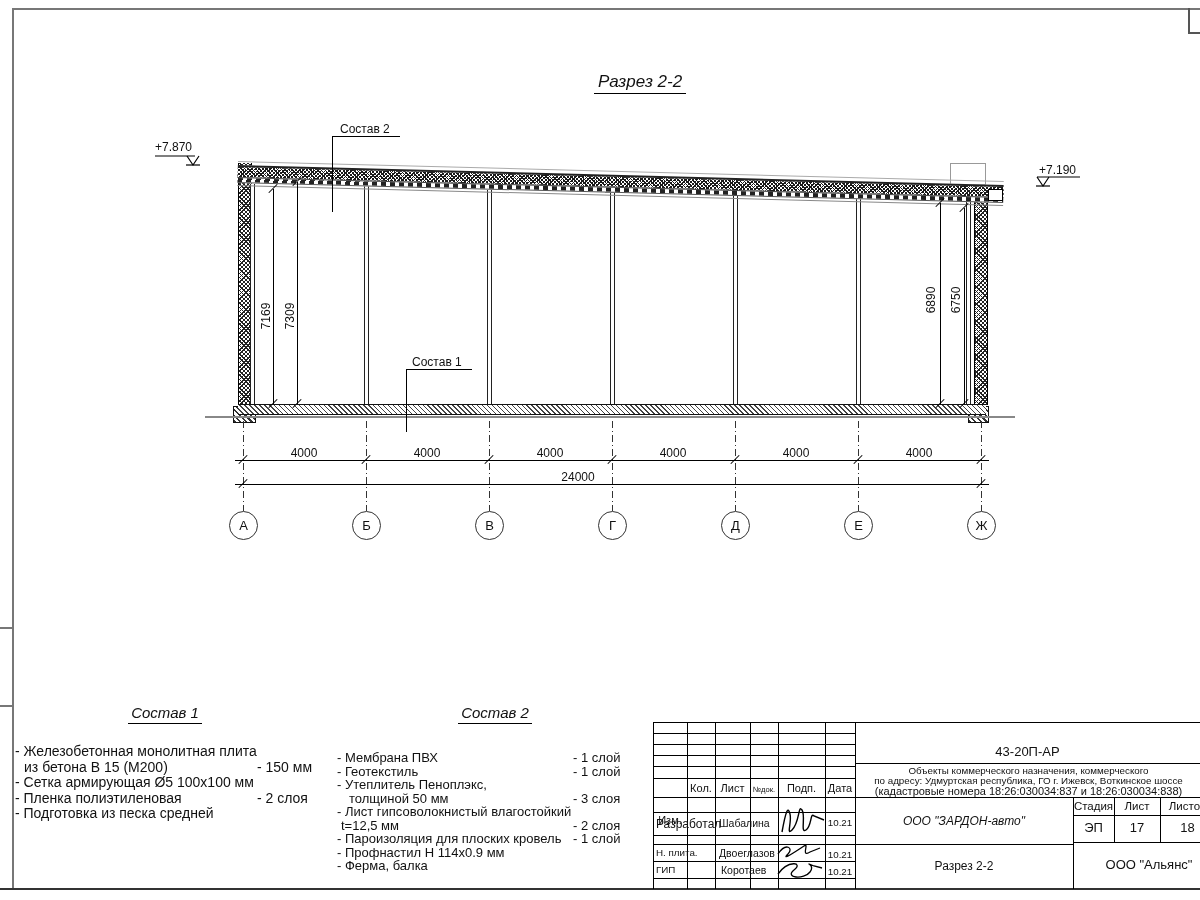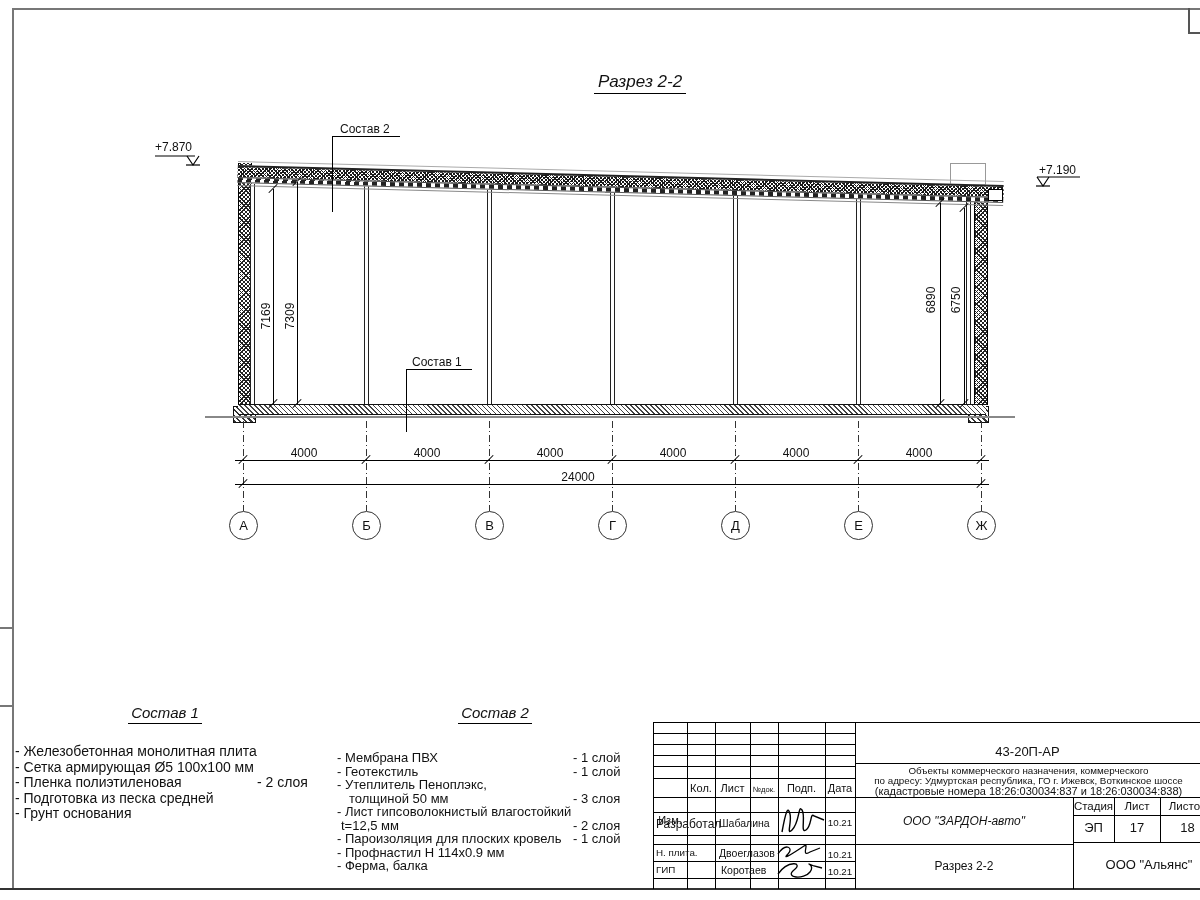--- a/index.html
+++ b/index.html
@@ -209,24 +209,24 @@
       <div class="axc" style="left:844px;top:511px;">Е</div>
       <div class="axc" style="left:967px;top:511px;">Ж</div>
     </div>
   </div>
 
   <div class="comp-title" style="left:90px;top:704px;width:150px;">
     <span>Состав 1</span>
   </div>
   <div class="comp c1" style="left:15px;top:744px;width:310px;">
     <div class="ln"><span>- Железобетонная  монолитная плита</span><span class="val"></span></div>
+    <div class="ln"><span class="ind1">из бетона В 15 (М200)</span><span class="val">- 150 мм</span></div>
     <div class="ln"><span>- Сетка армирующая Ø5 100х100 мм</span><span class="val"></span></div>
     <div class="ln"><span>- Пленка полиэтиленовая</span><span class="val">-  2 слоя</span></div>
     <div class="ln"><span>- Подготовка из песка средней</span><span class="val"></span></div>
-    <div class="ln"><span>- Грунт основания</span><span class="val"></span></div>
   </div>
 
   <div class="comp-title" style="left:420px;top:704px;width:150px;">
     <span>Состав 2</span>
   </div>
   <div class="comp c2" style="left:337px;top:751px;width:310px;">
     <div class="ln"><span>- Мембрана ПВХ</span><span class="val">- 1 слой</span></div>
     <div class="ln"><span>- Геотекстиль</span><span class="val">- 1 слой</span></div>
     <div class="ln"><span>- Утеплитель Пеноплэкс,</span><span class="val"></span></div>
     <div class="ln"><span class="ind2">толщиной 50 мм</span><span class="val">- 3 слоя</span></div>

